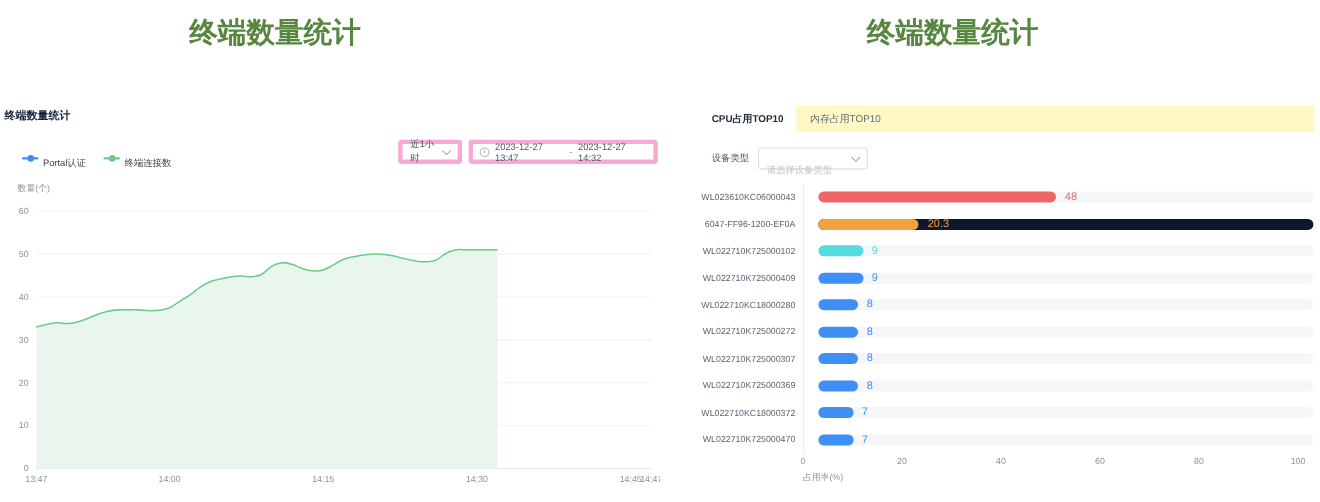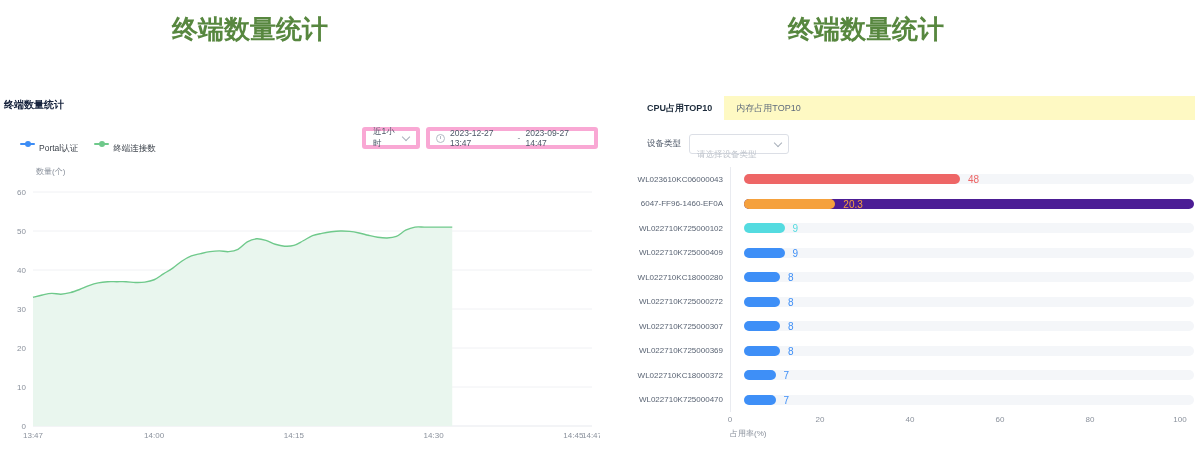--- a/index.html
+++ b/index.html
@@ -26,21 +26,21 @@
           transform:rotate(45deg); margin-top:-3px; flex:none; }
   .clock-icon { width:9px; height:9px; border:1px solid #b4bac4; border-radius:50%; position:relative; flex:none; box-sizing:border-box; }
   .clock-icon::after { content:""; position:absolute; left:3px; top:1px; width:1px; height:3px; background:#b4bac4; }
   .date-sep { color:#8a919c; }
 
   .legend { position:absolute; left:20px; top:53px; display:flex; gap:16px; align-items:center; }
   .legend-item { display:flex; align-items:flex-start; gap:4px; font-size:8.5px; color:#3c424b; cursor:pointer; }
   .lg-line { width:15px; height:2px; border-radius:1px; position:relative; flex:none; }
   .lg-dot  { position:absolute; left:50%; top:50%; width:6px; height:6px; border-radius:50%; transform:translate(-50%,-50%); }
 
-  .y-axis-title { position:absolute; left:36px; top:76px; font-size:8px; color:#8a919c; }
+  .y-axis-title { position:absolute; left:16px; top:76px; font-size:8px; color:#8a919c; }
   #line-svg { position:absolute; left:0; top:70px; }
 
   
   .tabbar { position:absolute; left:0; top:6px; width:560px; height:24px; background:#fef9c3; display:flex; }
   .tab { height:24px; display:flex; align-items:center; padding:0 12px; font-size:9px; color:#5f6b7c; cursor:pointer; white-space:nowrap; }
   .tab.active { background:#ffffff; color:#1f2d3d; font-weight:700; }
 
   .device-row { position:absolute; left:12px; top:44px; display:flex; align-items:center; gap:8px; }
   .device-label { font-size:8.5px; color:#4e5868; }
   .select-box { width:100px; height:20px; border:1px solid #dcdfe6; border-radius:3px; background:#fff;
@@ -69,21 +69,21 @@
 
   <div class="controls">
     <div class="ctrl-box range-select">
       <span>近1小时</span>
       <span class="chev"></span>
     </div>
     <div class="ctrl-box date-box">
       <span class="clock-icon"></span>
       <span>2023-12-27 13:47</span>
       <span class="date-sep">-</span>
-      <span>2023-09-27 14:47</span>
+      <span>2023-12-27 14:32</span>
     </div>
   </div>
 
   <div class="legend">
     <div class="legend-item">
       <span class="lg-line" style="background: rgb(61, 141, 245);">
           <span class="lg-dot" style="background: rgb(61, 141, 245);"></span>
         </span>
       <span>Portal认证</span>
     </div>
@@ -140,22 +140,22 @@
   <div id="bar-rows">
   <div class="bar-row">
     <div class="bar-label">WL023610KC06000043</div>
     <div class="bar-track" style="background: rgb(244, 246, 249);">
       <div class="bar-fill" style="width: 48%; background: rgb(238, 102, 102);"></div>
       <span class="bar-value" style="color: rgb(238, 102, 102); left: calc(48% + 8px);">48</span>
     </div>
   </div>
 
   <div class="bar-row">
-    <div class="bar-label">6047-FF96-1460-EF0A</div>
-    <div class="bar-track" style="background: #4c1d95;">
+    <div class="bar-label">6047-FF96-1200-EF0A</div>
+    <div class="bar-track" style="background: #0f172a;">
       <div class="bar-fill" style="width: 20.3%; background: rgb(245, 161, 61);"></div>
       <span class="bar-value" style="color: rgb(245, 161, 61); left: calc(20.3% + 8px);">20.3</span>
     </div>
   </div>
 
   <div class="bar-row">
     <div class="bar-label">WL022710K725000102</div>
     <div class="bar-track" style="background: rgb(244, 246, 249);">
       <div class="bar-fill" style="width: 9%; background: rgb(84, 219, 224);"></div>
       <span class="bar-value" style="color: rgb(84, 219, 224); left: calc(9% + 8px);">9</span>

